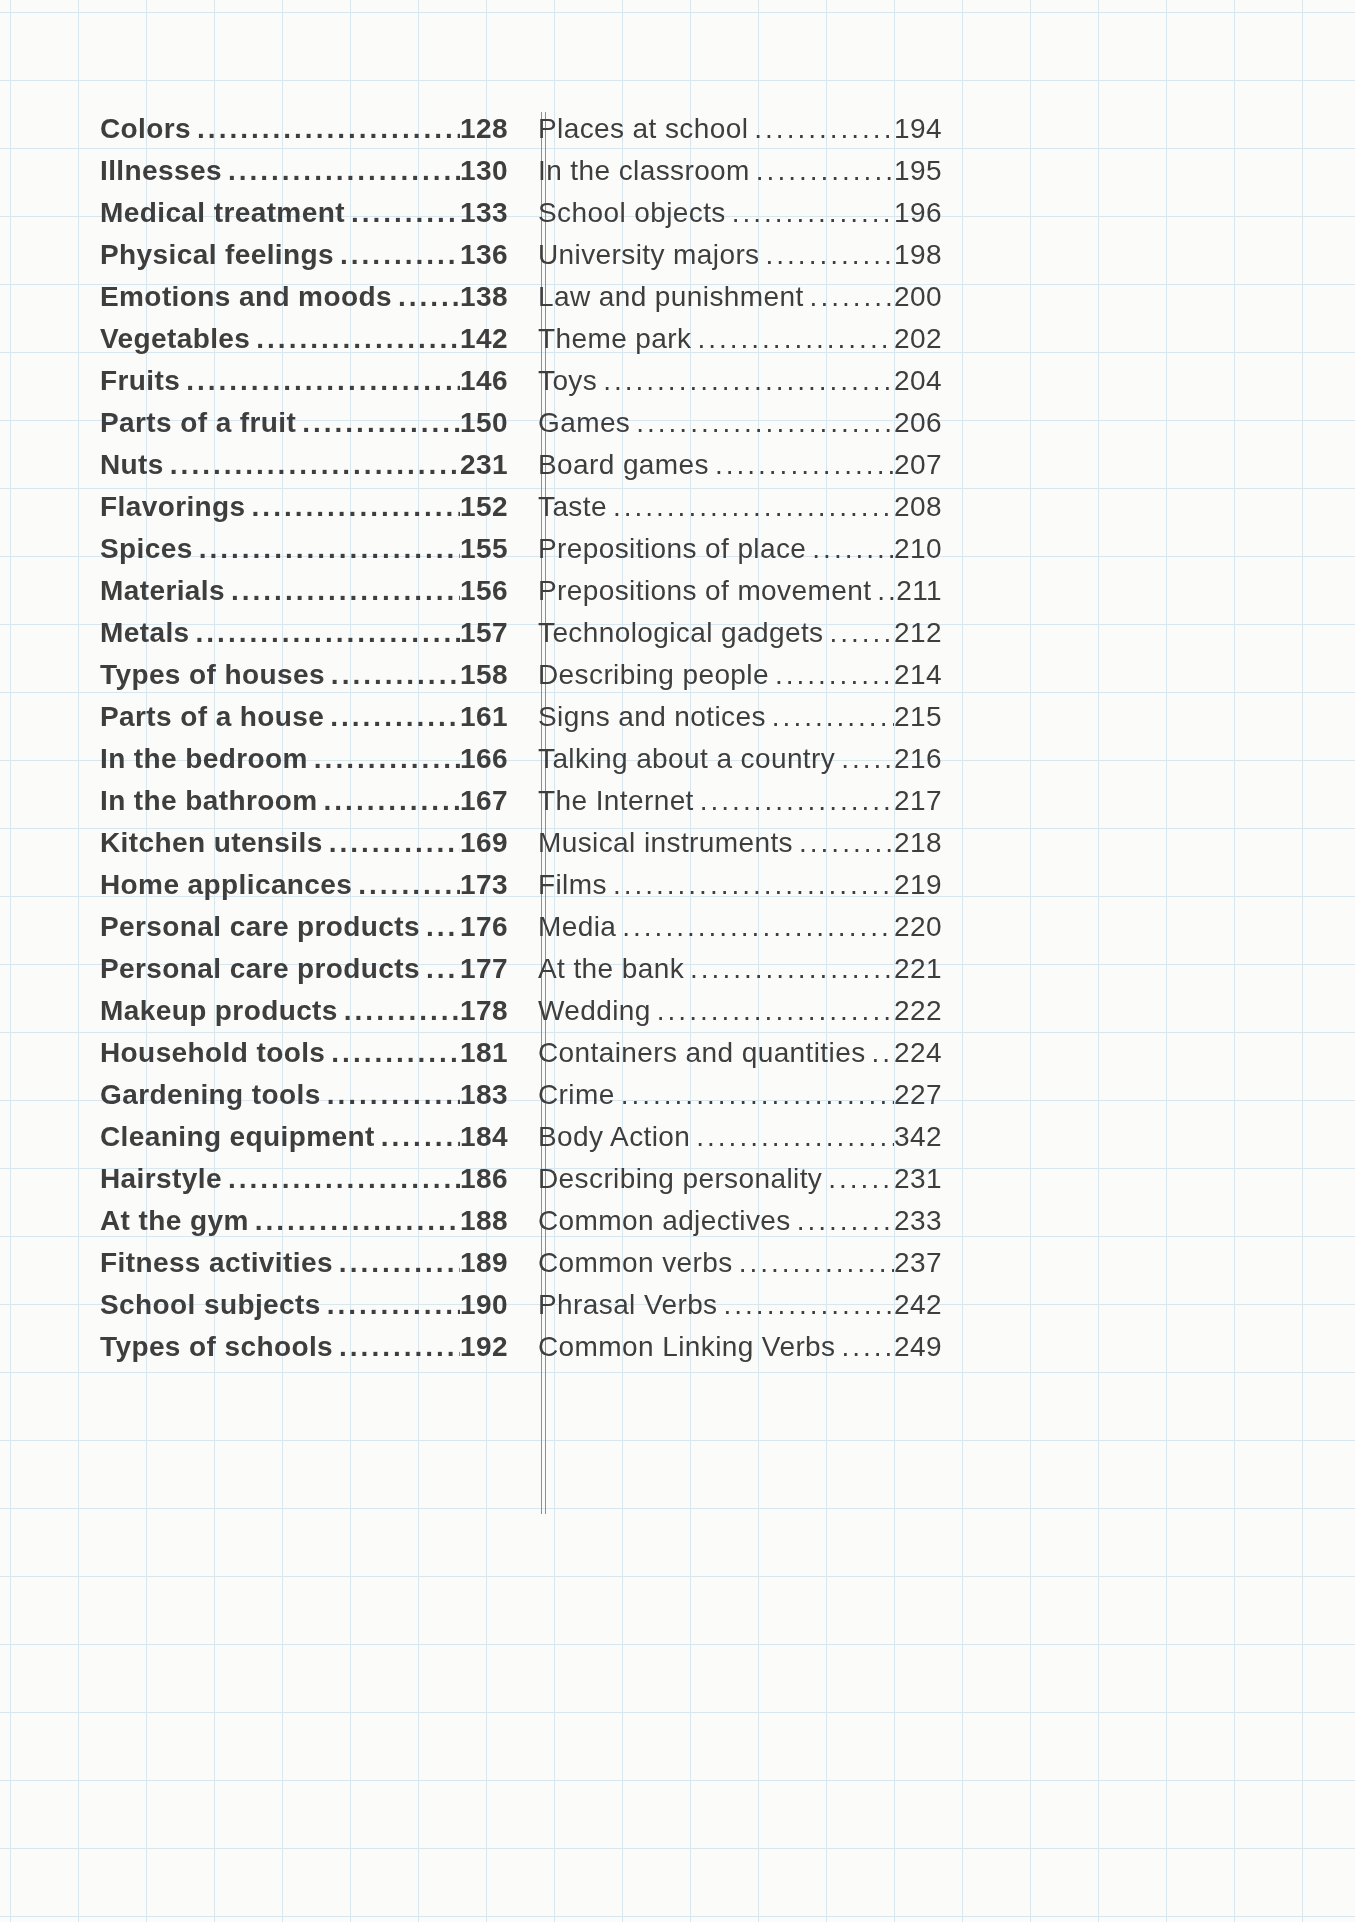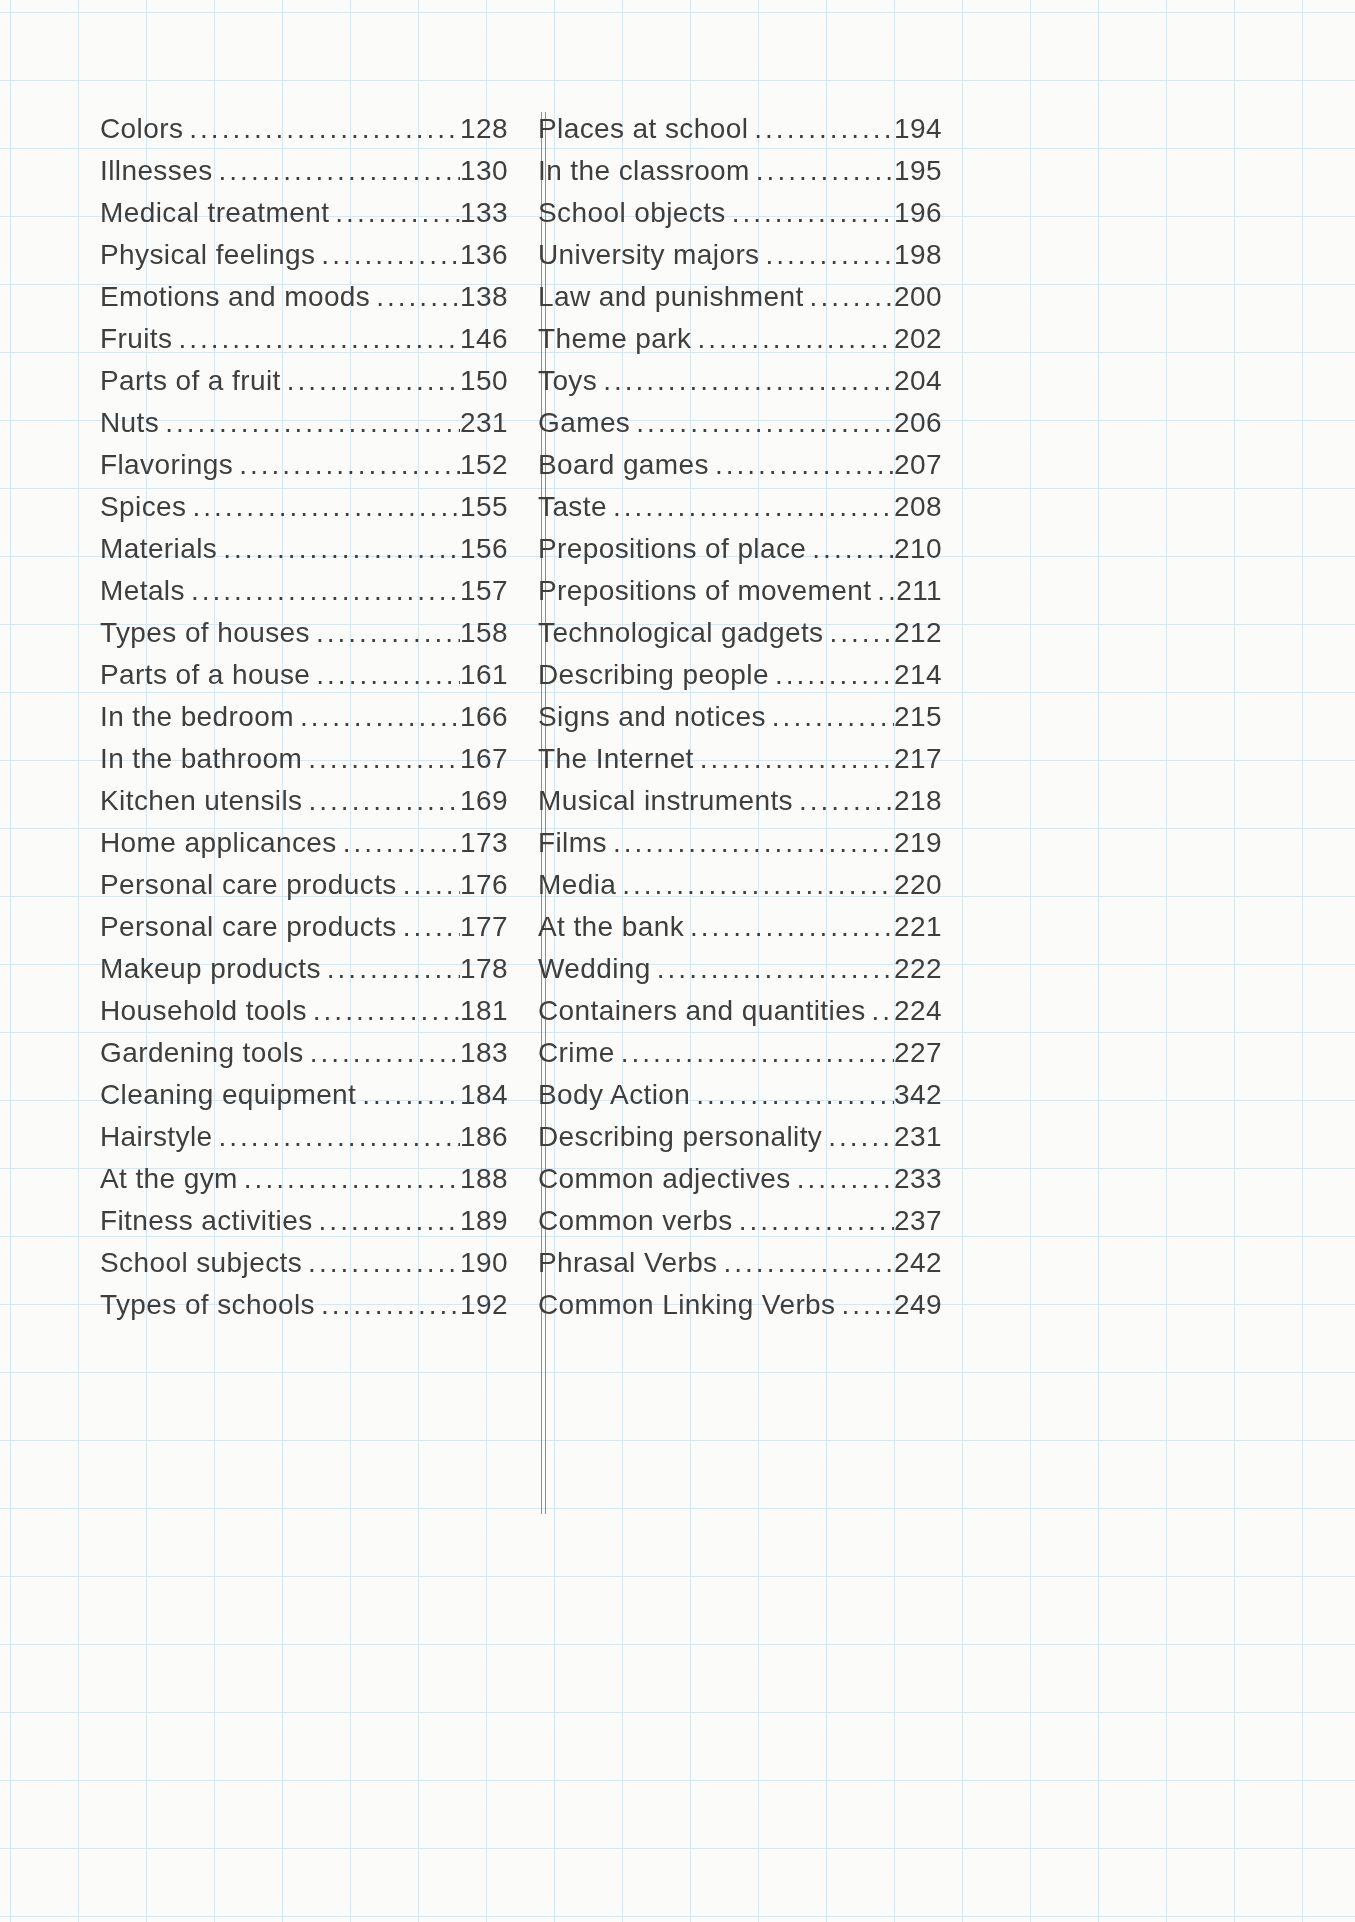--- a/index.html
+++ b/index.html
@@ -23,21 +23,21 @@
     background-image:
       linear-gradient(to right, var(--grid-color) 1px, transparent 1px),
       linear-gradient(to bottom, var(--grid-color) 1px, transparent 1px);
     background-size: 68px 68px;
     background-position: 10px 12px;
   }
   .col {
     position: absolute;
     top: 108px;
   }
-  .col-left  { left: 100px; width: 408px; }
+  .col-left  { left: 100px; width: 408px; font-weight: bold; }
   .col-right { left: 538px; width: 404px; }
   .divider {
     position: absolute;
     left: 541px;
     top: 112px;
     height: 1402px;
     width: 5px;
     border-left: 1.5px solid var(--divider-color);
     border-right: 1.5px solid var(--divider-color);
   }
@@ -94,20 +94,25 @@
     <span class="toc-title">Physical feelings</span>
     <span class="toc-dots"></span>
     <span class="toc-page">136</span>
   </div>
       <div class="toc-row">
     <span class="toc-title">Emotions and moods</span>
     <span class="toc-dots"></span>
     <span class="toc-page">138</span>
   </div>
       <div class="toc-row">
+    <span class="toc-title">Vegetables</span>
+    <span class="toc-dots"></span>
+    <span class="toc-page">142</span>
+  </div>
+      <div class="toc-row">
     <span class="toc-title">Fruits</span>
     <span class="toc-dots"></span>
     <span class="toc-page">146</span>
   </div>
       <div class="toc-row">
     <span class="toc-title">Parts of a fruit</span>
     <span class="toc-dots"></span>
     <span class="toc-page">150</span>
   </div>
       <div class="toc-row">
@@ -290,20 +295,25 @@
   </div>
       <div class="toc-row">
     <span class="toc-title">Describing people</span>
     <span class="toc-dots"></span>
     <span class="toc-page">214</span>
   </div>
       <div class="toc-row">
     <span class="toc-title">Signs and notices</span>
     <span class="toc-dots"></span>
     <span class="toc-page">215</span>
+  </div>
+      <div class="toc-row">
+    <span class="toc-title">Talking about a country</span>
+    <span class="toc-dots"></span>
+    <span class="toc-page">216</span>
   </div>
       <div class="toc-row">
     <span class="toc-title">The Internet</span>
     <span class="toc-dots"></span>
     <span class="toc-page">217</span>
   </div>
       <div class="toc-row">
     <span class="toc-title">Musical instruments</span>
     <span class="toc-dots"></span>
     <span class="toc-page">218</span>

